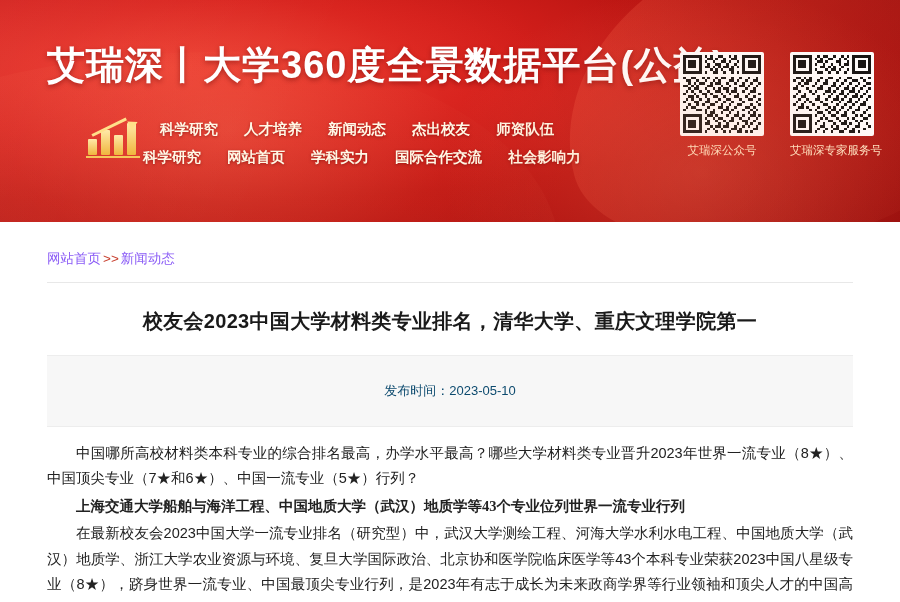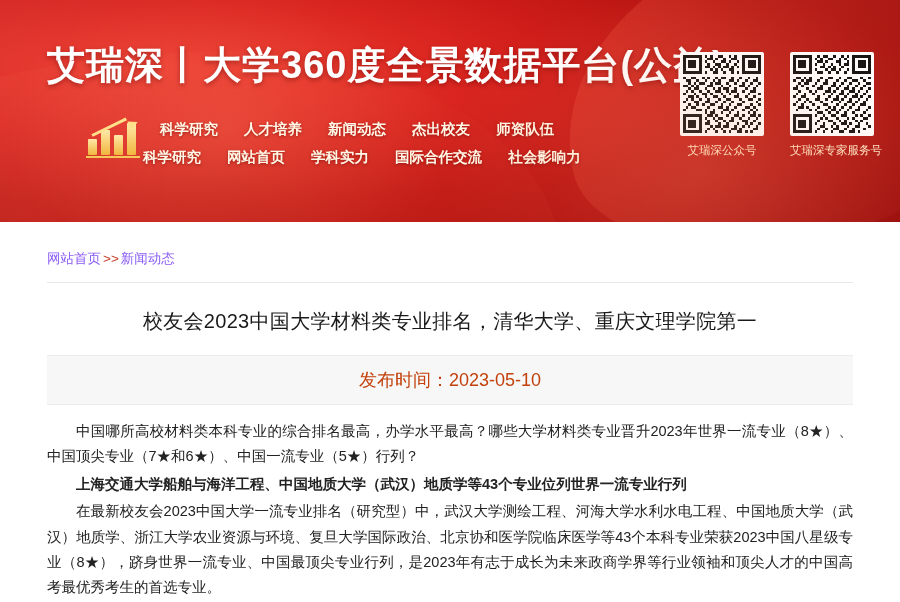--- a/index.html
+++ b/index.html
@@ -182,48 +182,49 @@
 
   .article {
     margin: 0 47px;
     border-top: 1px solid #e8e8e8;
     margin-top: 14px;
     padding-top: 24px;
   }
   .article-title {
     text-align: center;
     font-size: 20px;
-    font-weight: normal;
+    font-weight: bold;
     color: #1a1a1a;
     letter-spacing: 0.3px;
     line-height: 1.4;
   }
   .article-meta {
     margin-top: 20px;
     background: #f7f7f7;
     border-top: 1px solid #ededed;
     border-bottom: 1px solid #ededed;
     text-align: center;
-    font-size: 18px;
-    color: #c2410c;
-    padding: 12px 0;
+    font-size: 13px;
+    color: #0c4a6e;
+    padding: 26px 0;
   }
   .article-body {
     margin-top: 14px;
     font-size: 14.5px;
     line-height: 1.75;
     color: #222222;
     text-align: justify;
   }
   .article-body p {
     margin: 0 0 2px 0;
     text-indent: 2em;
   }
   .article-body p.bold {
     font-weight: bold;
+    font-family: Liberation Serif, serif;
   }
 </style>
 </head>
 <body>
 
 <div class="banner">
   <div class="ribbon"></div>
   <div class="swirl1"></div>
   <div class="swirl2"></div>
 

